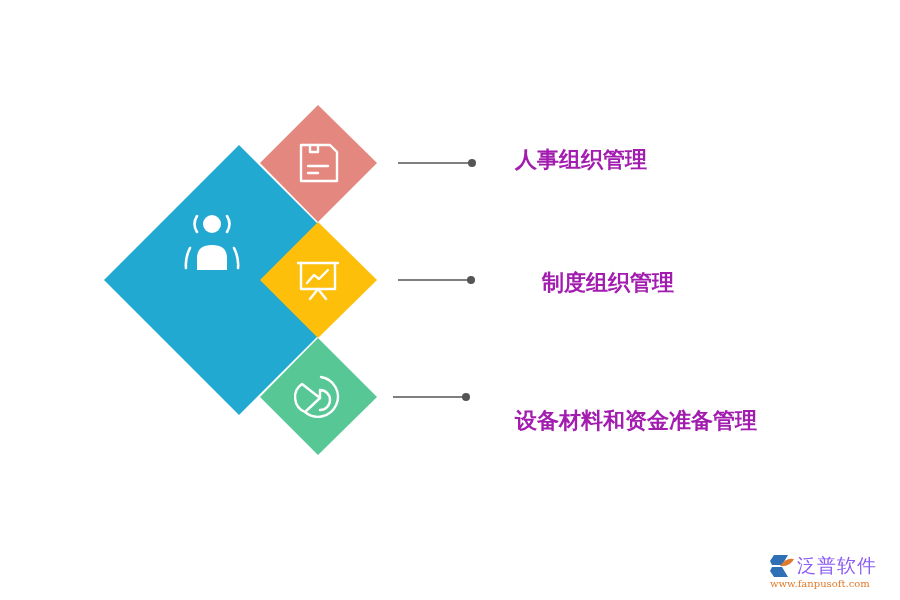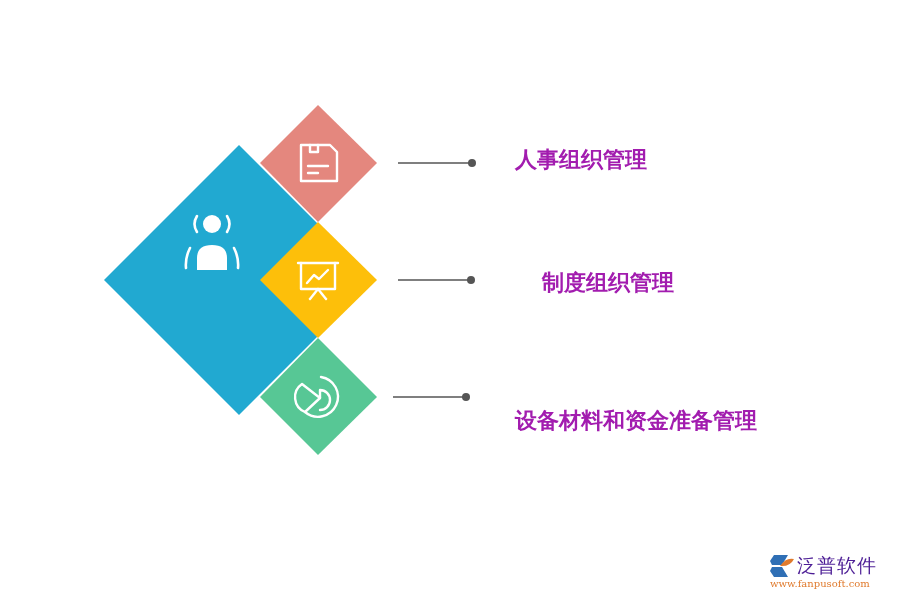--- a/index.html
+++ b/index.html
@@ -9,21 +9,21 @@
       font-family: "DejaVu Serif", "Liberation Serif", serif;
     }
     .canvas { position: absolute; left: 0; top: 0; width: 900px; height: 600px; }
     .label {
       position: absolute; font-size: 22px; font-weight: bold; color: #a21caf;
       white-space: nowrap; line-height: 20px;
       font-family: Liberation Sans, sans-serif;
     }
     .logo { position: absolute; left: 768px; top: 553px; width: 125px; height: 40px; }
     .logo-name {
-      position: absolute; left: 29px; top: 0px; font-size: 19px; color: #4c1d95;
+      position: absolute; left: 29px; top: 0px; font-size: 19px; color: #8b5cf6;
       font-family: Liberation Sans, sans-serif; letter-spacing: 1px; white-space: nowrap;
     }
     .logo-url {
       position: absolute; left: 2px; top: 25px; font-size: 10px; color: #e07a2d;
       font-family: "DejaVu Serif", "Liberation Serif", serif; white-space: nowrap;
     }
   </style>
 </head>
 <body>
 

